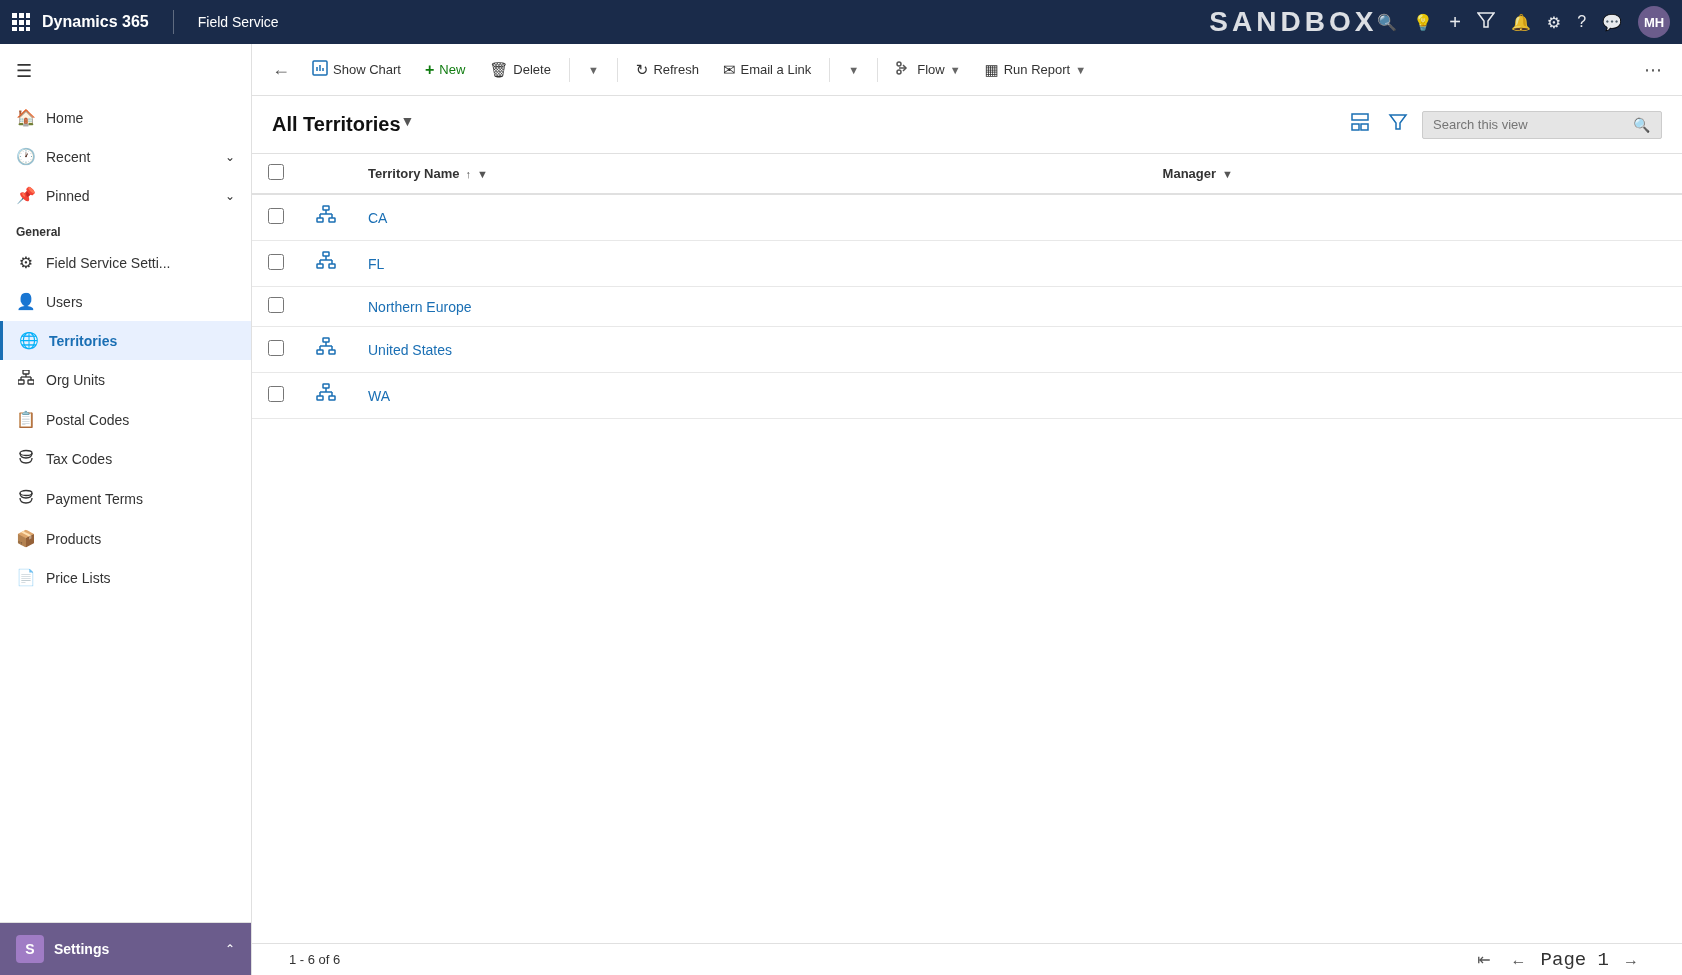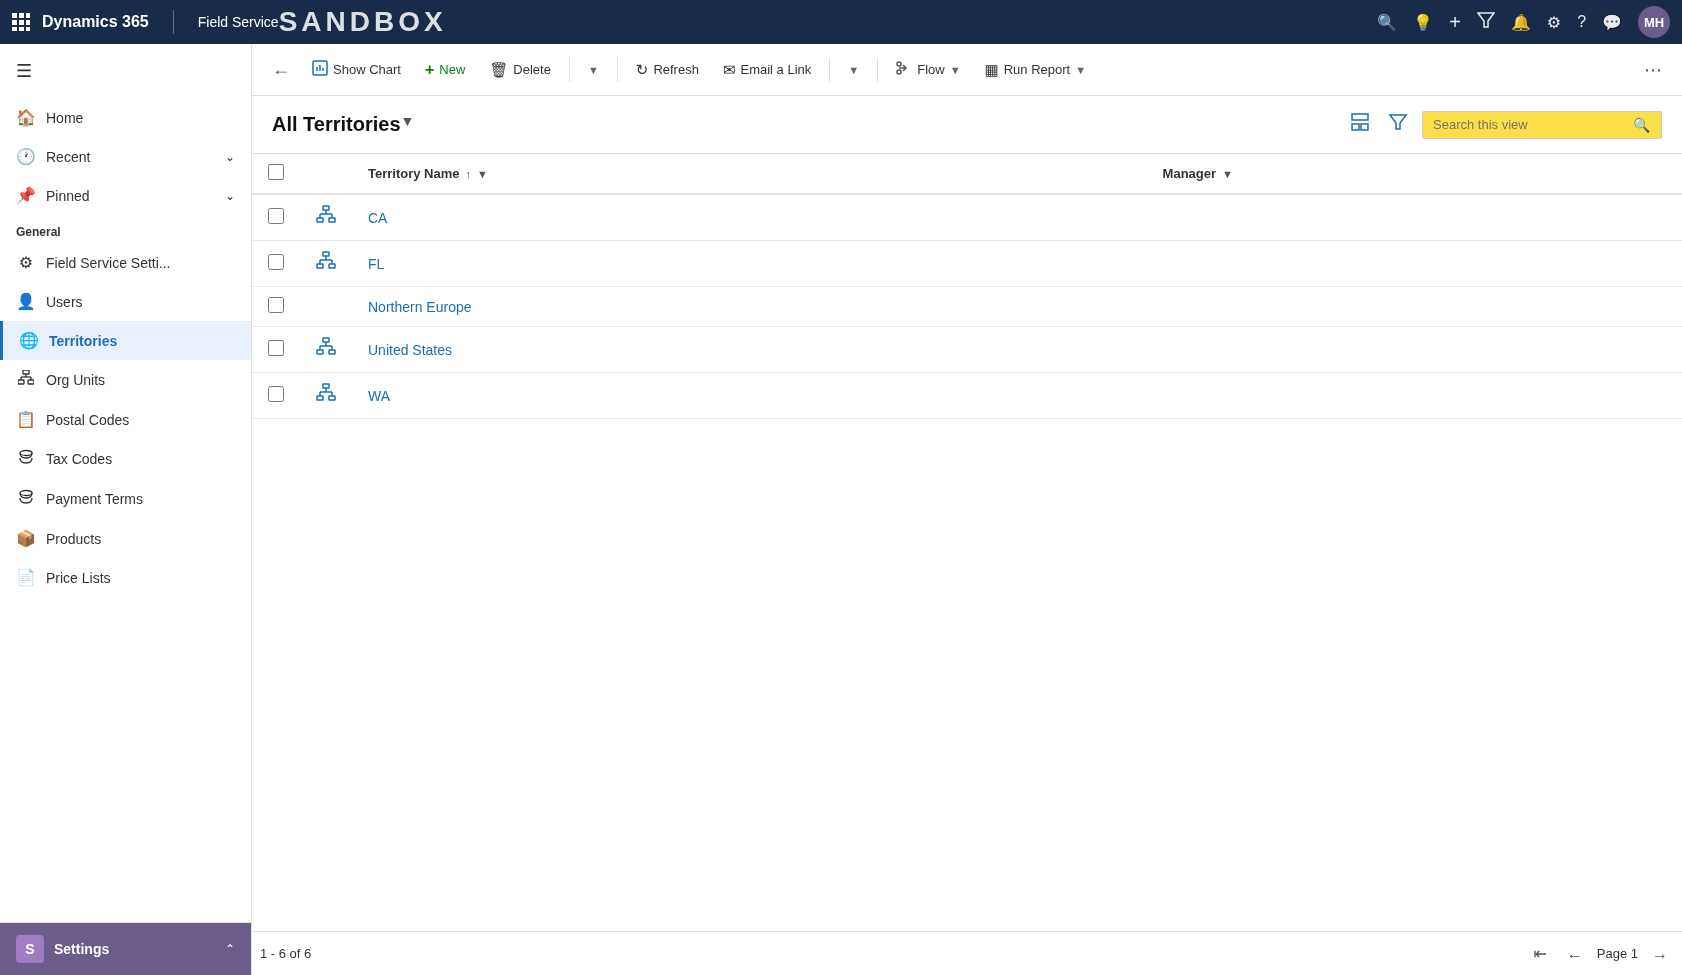--- a/index.html
+++ b/index.html
@@ -13,21 +13,21 @@
       display: flex;
       align-items: center;
       padding: 0 12px;
       flex-shrink: 0;
     }
     .top-nav-grid { font-size: 18px; margin-right: 12px; cursor: pointer; display: flex; align-items: center; }
     .top-nav-brand { display: flex; align-items: center; gap: 12px; }
     .top-nav-brand-logo { font-weight: 700; font-size: 16px; color: white; white-space: nowrap; }
     .top-nav-divider { width: 1px; height: 24px; background: rgba(255,255,255,0.3); margin: 0 12px; }
     .top-nav-app { font-size: 14px; color: white; }
-    .top-nav-sandbox { flex: 1; text-align: left; font-size: 28px; font-weight: 700; letter-spacing: 4px; color: rgba(255,255,255,0.85); }
+    .top-nav-sandbox { flex: 1; text-align: right; font-size: 28px; font-weight: 700; letter-spacing: 4px; color: rgba(255,255,255,0.85); }
     .top-nav-icons { display: flex; align-items: center; gap: 16px; }
     .top-nav-icon { color: white; font-size: 16px; cursor: pointer; opacity: 0.9; }
     .top-nav-avatar { width: 32px; height: 32px; border-radius: 50%; background: #6b5c8c; display: flex; align-items: center; justify-content: center; font-weight: 600; font-size: 13px; color: white; cursor: pointer; }
 
     
     .main-layout { display: flex; flex: 1; overflow: hidden; }
 
     
     .sidebar {
       width: 252px;
@@ -98,21 +98,21 @@
     }
     .view-title { font-size: 20px; font-weight: 700; color: #111; display: flex; align-items: flex-start; cursor: pointer; }
     .view-title-chevron { font-size: 14px; color: #555; }
     .view-header-spacer { flex: 1; }
     .view-header-icons { display: flex; align-items: center; gap: 10px; }
     .view-icon-btn { font-size: 18px; color: #1a6fb4; cursor: pointer; padding: 4px; }
     .search-box {
       display: flex; align-items: center;
       border: 1px solid #ccc; border-radius: 2px;
       padding: 5px 10px; gap: 8px; width: 240px;
-      background: #fde047;
+      background: #e5e5e5;
     }
     .search-box input { border: none; outline: none; font-size: 13px; width: 100%; color: #555; background: transparent; }
     .search-box-icon { color: #555; font-size: 14px; cursor: pointer; }
 
     
     .table-area { flex: 1; overflow-y: auto; }
     table { width: 100%; border-collapse: collapse; }
     thead tr { border-bottom: 2px solid #e0e0e0; }
     thead th { padding: 10px 16px; text-align: left; font-weight: 600; font-size: 13px; color: #333; white-space: nowrap; }
     .th-checkbox { width: 40px; }
@@ -121,28 +121,28 @@
     .sort-icon { color: #555; font-size: 11px; }
     .sort-chevron { color: #555; font-size: 11px; cursor: pointer; }
     tbody tr { border-bottom: 1px solid #e8e8e8; }
     tbody td { padding: 10px 16px; font-size: 14px; }
     .row-checkbox { width: 16px; height: 16px; cursor: pointer; accent-color: #1a6fb4; }
     .territory-icon { color: #1a6fb4; font-size: 18px; }
     .territory-link { color: #1a6fb4; cursor: pointer; text-decoration: none; font-size: 14px; }
 
     
     .table-footer {
-      height: 44px; background: white; border-top: 1px solid #e0e0e0;
-      display: flex; align-items: center; padding: 0 8px;
+      height: 32px; background: white; border-top: 1px solid #e0e0e0;
+      display: flex; align-items: center; padding: 0 37px;
       font-size: 13px; color: #333; flex-shrink: 0;
     }
     .footer-spacer { flex: 1; }
     .footer-pagination { display: flex; align-items: center; gap: 8px; }
     .page-btn { cursor: pointer; color: #555; font-size: 16px; padding: 2px 6px; border: none; background: none; }
-    .page-label { font-size: 13px; color: #333; }
+    .page-label { font-size: 19px; color: #333; font-family: Liberation Mono, monospace; }
   </style>
 </head>
 <body>
 
 <div class="top-nav">
   <div class="top-nav-grid">​
     <svg width="18" height="18" viewBox="0 0 18 18" fill="white">
         <rect x="0" y="0" width="5" height="5"></rect>
         <rect x="7" y="0" width="5" height="5"></rect>
         <rect x="14" y="0" width="4" height="5"></rect>

